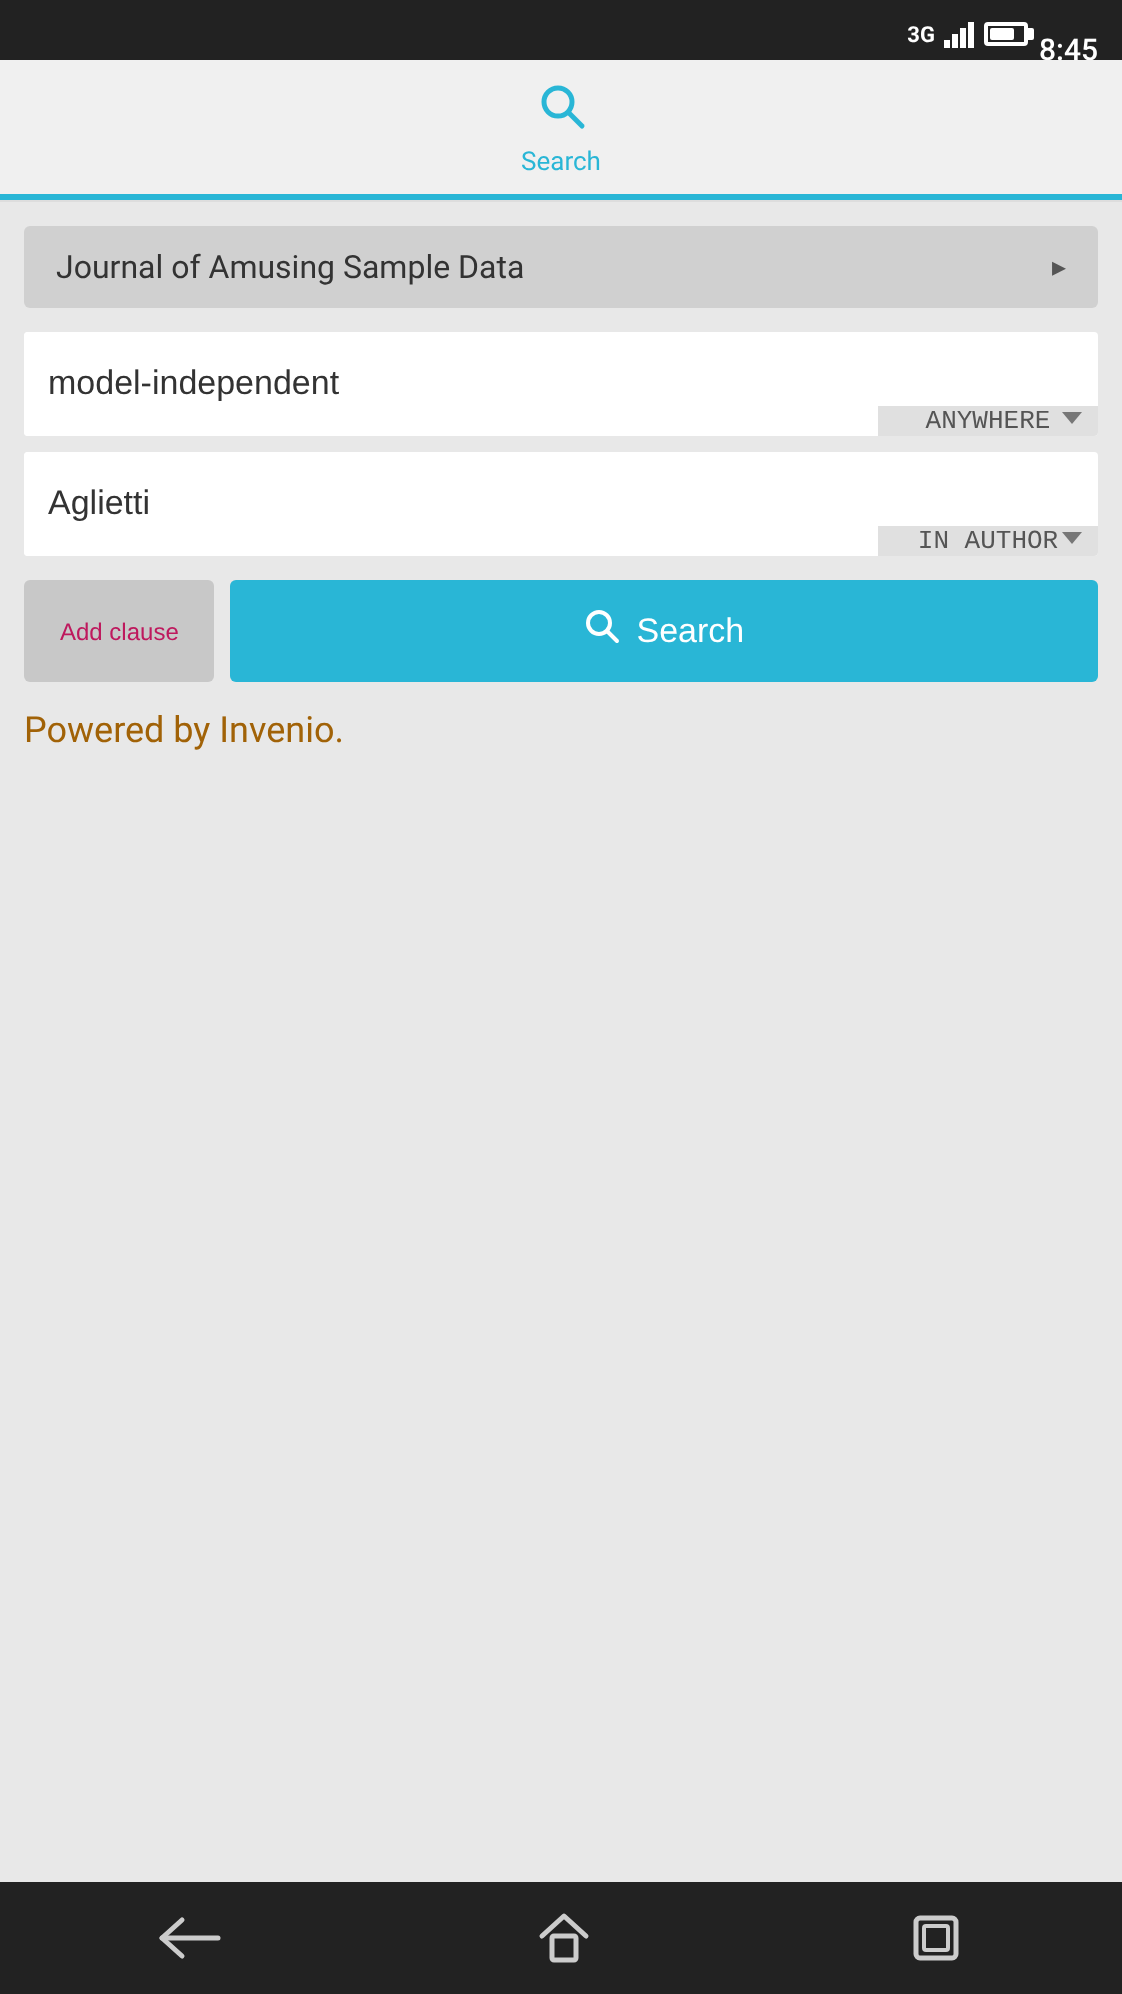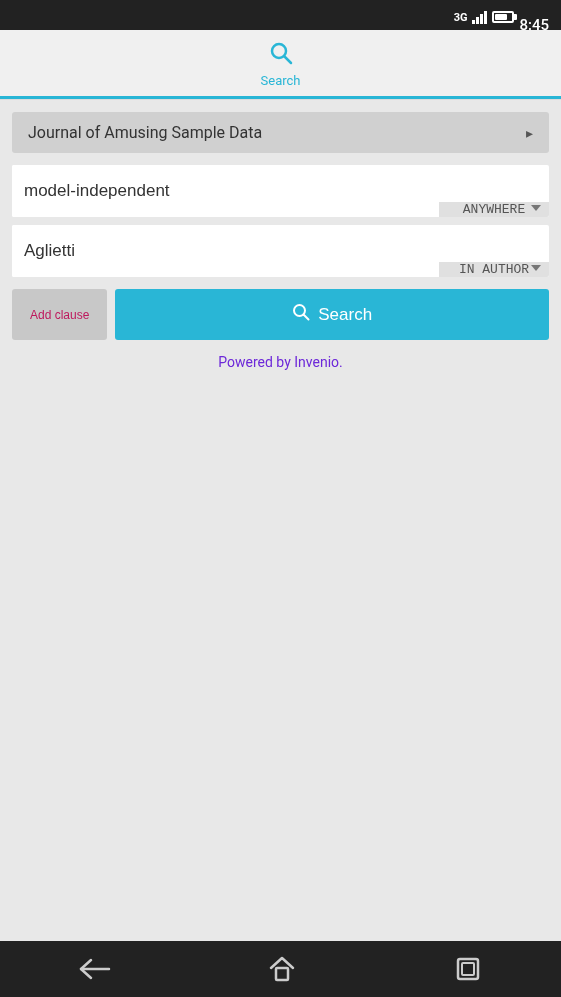--- a/index.html
+++ b/index.html
@@ -213,24 +213,23 @@
       cursor: pointer;
       display: flex;
       align-items: center;
       justify-content: center;
       gap: 8px;
       font-weight: 400;
     }
 
     
     .powered-by {
-      text-align: center;
       margin-top: 14px;
-      font-size: 14px;
-      color: #6d28d9;
+      font-size: 18px;
+      color: #a16207;
     }
 
     
     .bottom-nav {
       background: #222;
       height: 56px;
       display: flex;
       align-items: center;
       justify-content: space-around;
       flex-shrink: 0;

